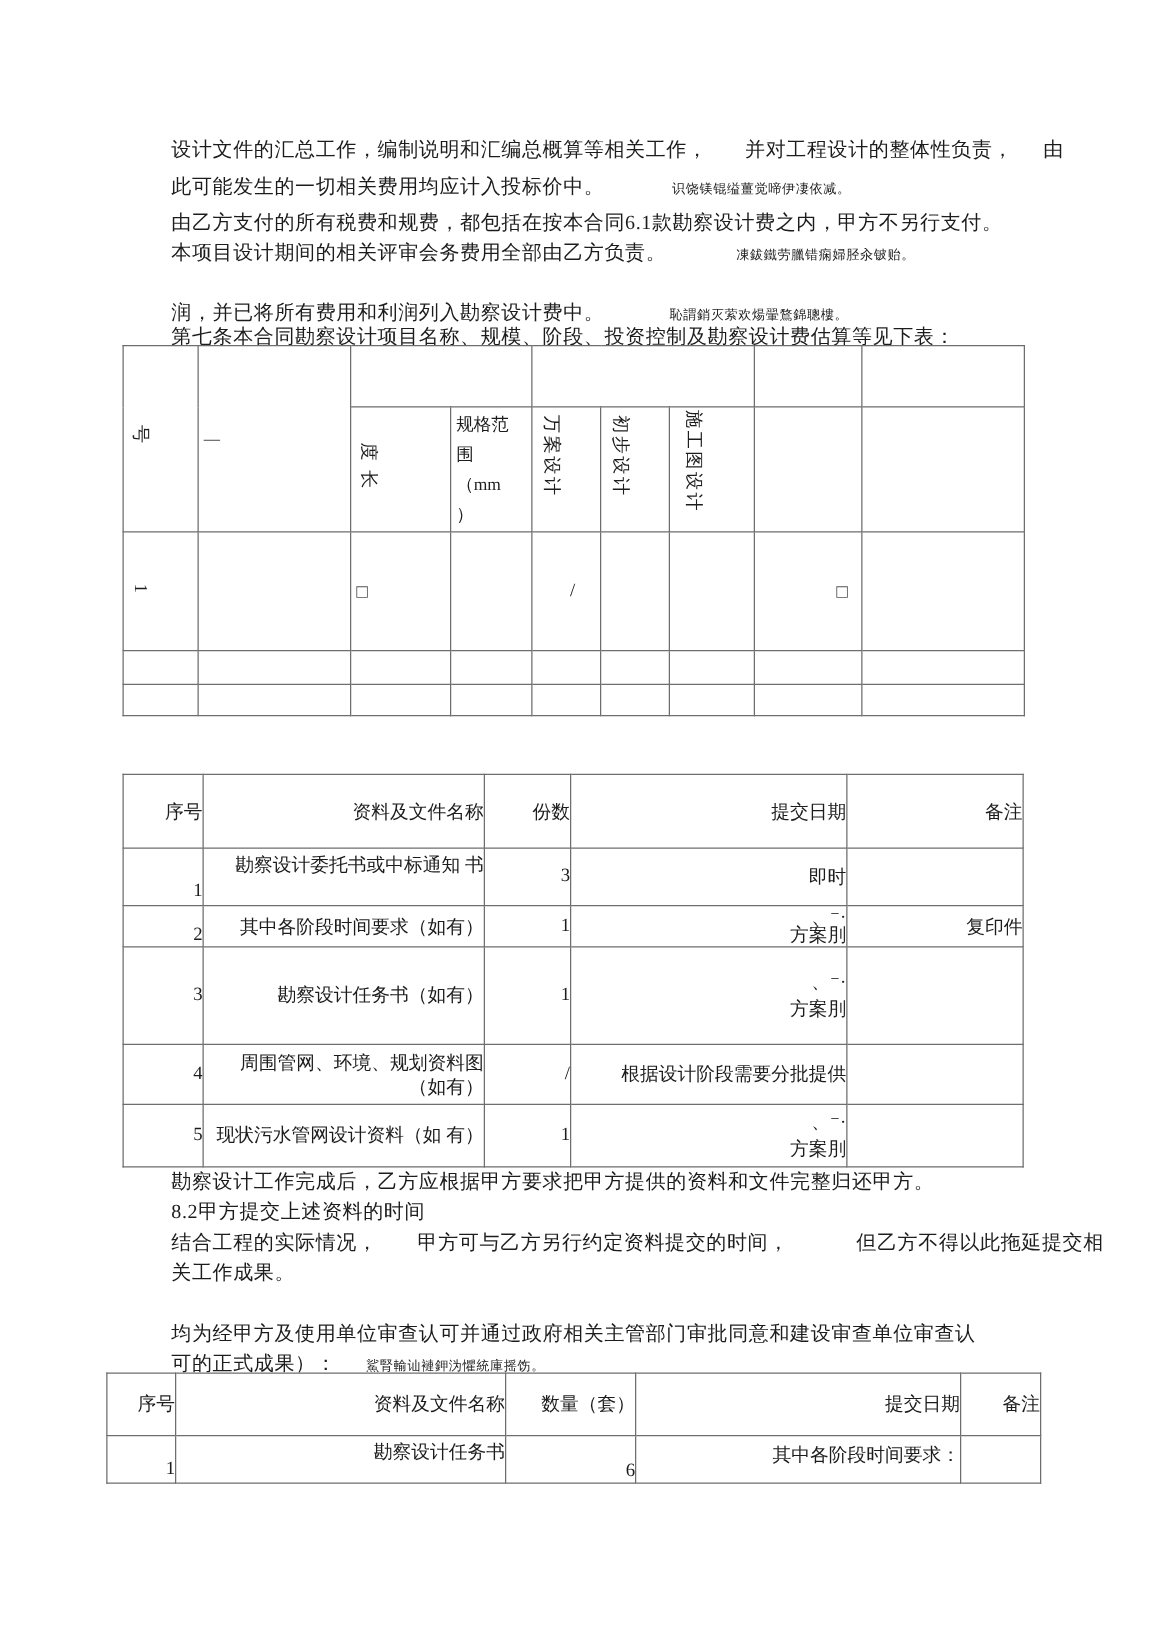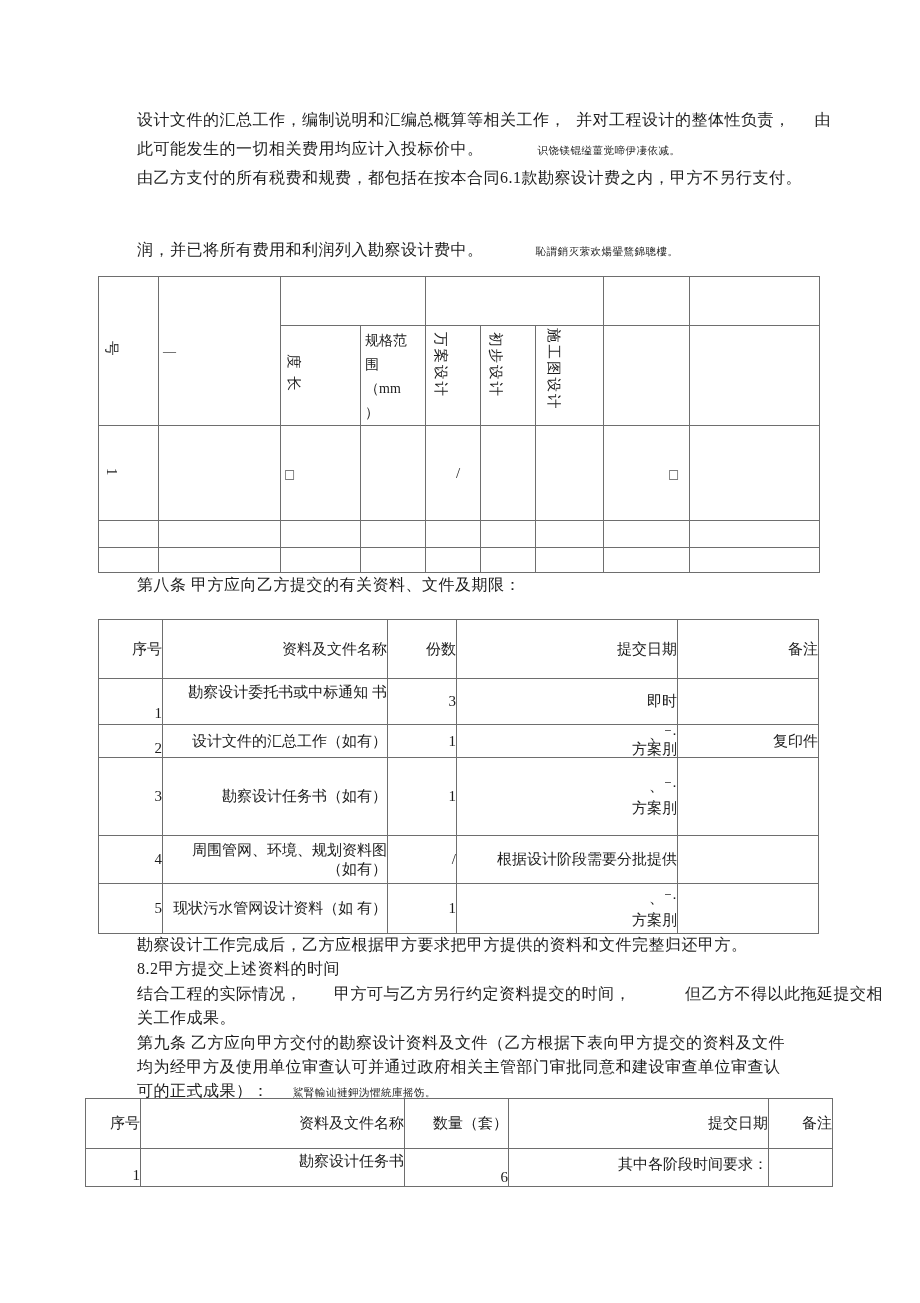--- a/index.html
+++ b/index.html
@@ -7,21 +7,21 @@
   body {
     width:920px; height:1303px;
     font-family:"Liberation Serif","DejaVu Serif",serif;
     color:#1c1c1c;
   }
   .page { position:relative; width:920px; height:1303px; background:#fff; overflow:hidden; }
 
   
   .ln { position:absolute; left:137px; font-size:16px; letter-spacing:0.5px; white-space:nowrap; }
   .sm { font-size:10.5px; letter-spacing:0.5px; }
-  .g26 { margin-left:10px; } .g24 { margin-left:24px; }
+  .g26 { margin-left:30px; } .g24 { margin-left:24px; }
   .g54 { margin-left:54px;text-align:center; } .g56 { margin-left:56px; } .g52 { margin-left:52px; }
   .g18 { margin-left:32px; } .g8 { margin-left:24px;font-family:Liberation Mono, monospace; }
 
   
   table { position:absolute; border-collapse:collapse; table-layout:fixed; background:#fff; }
   td { border:1px solid #6e6e6e; font-size:15px; vertical-align:middle; overflow:hidden; padding:0; }
 
   
   .t1 { left:98px; top:276px; width:721px; }
   .vt { display:inline-block; writing-mode:vertical-rl; text-orientation:sideways;
@@ -70,22 +70,28 @@
 
   <div class="ln" style="top:110px">
     <span>设计文件的汇总工作，编制说明和汇编总概算等相关工作，</span><span class="g26">并对工程设计的整体性负责，</span><span class="g24">由</span>
   </div>
   <div class="ln" style="top:139px">
     <span>此可能发生的一切相关费用均应计入投标价中。</span><span class="sm g54">识饶镁锟缢薑觉啼伊凄依减。</span>
   </div>
   <div class="ln" style="top:168px">
     <span>由乙方支付的所有税费和规费，都包括在按本合同6.1款勘察设计费之内，甲方不另行支付。</span>
   </div>
+  <div class="ln" style="top:192px">
+    <span>本项目设计期间的相关评审会务费用全部由乙方负责。</span><span class="sm g56">凍鈸鐵劳臘错痫婦胫汆铍贻。</span>
+  </div>
   <div class="ln" style="top:240px">
     <span>润，并已将所有费用和利润列入勘察设计费中。</span><span class="sm g52">恥謂銷灭萦欢煬翬鶩錦聰樓。</span>
+  </div>
+  <div class="ln" style="top:259px">
+    <span>第七条本合同勘察设计项目名称、规模、阶段、投资控制及勘察设计费估算等见下表：</span>
   </div>
 
   <table class="t1">
     <colgroup>
       <col style="width:60px">
         <col style="width:122px">
         <col style="width:80px">
       <col style="width:65px">
         <col style="width:55px">
         <col style="width:55px">
@@ -145,23 +151,20 @@
           <td class="lt"></td>
           <td class="lt"></td>
           <td class="lt"></td>
           <td class="lt"></td>
           <td class="lt"></td>
           <td class="lt"></td>
     </tr>
   </tbody>
     </table>
 
-  <div class="ln" style="top:575px">
-    <span>第八条 甲方应向乙方提交的有关资料、文件及期限：</span>
-  </div>
   <div class="ln" style="top:626px">
     <span>8.1甲方提交的有关资料</span>
   </div>
 
   <table class="t2">
     <colgroup>
       <col style="width:64px">
         <col style="width:225px">
         <col style="width:69px">
       <col style="width:221px">
@@ -182,21 +185,21 @@
           </td>
       <td class="td-qty"><span>3</span></td>
       <td class="td-date">
             <div>即时</div>
           </td>
       <td class="td-note"><span></span></td>
     </tr>
     <tr style="height:28px">
       <td class="td-no va-bottom"><span>2</span></td>
       <td class="td-name">
-            <div>设计文件的汇总工作（如有）</div>
+            <div>其中各阶段时间要求（如有）</div>
           </td>
       <td class="td-qty"><span>1</span></td>
       <td class="td-date clip">
         <div>、⁻·</div>
         <div>方案刖</div>
       </td>
       <td class="td-note"><span>复印件</span></td>
     </tr>
     <tr style="height:78px">
       <td class="td-no"><span>3</span></td>
@@ -241,23 +244,20 @@
     <span>勘察设计工作完成后，乙方应根据甲方要求把甲方提供的资料和文件完整归还甲方。</span>
   </div>
   <div class="ln" style="top:959px">
     <span>8.2甲方提交上述资料的时间</span>
   </div>
   <div class="ln" style="top:984px">
     <span>结合工程的实际情况，</span><span class="g18">甲方可与乙方另行约定资料提交的时间，</span><span class="g54">但乙方不得以此拖延提交相</span>
   </div>
   <div class="ln" style="top:1008px">
     <span>关工作成果。</span>
-  </div>
-  <div class="ln" style="top:1033px">
-    <span>第九条 乙方应向甲方交付的勘察设计资料及文件（乙方根据下表向甲方提交的资料及文件</span>
   </div>
   <div class="ln" style="top:1057px">
     <span>均为经甲方及使用单位审查认可并通过政府相关主管部门审批同意和建设审查单位审查认</span>
   </div>
   <div class="ln" style="top:1081px">
     <span>可的正式成果）：</span><span class="sm g8">鯊腎輸讪褳鉀沩懼統庫摇饬。</span>
   </div>
 
   <table class="t3">
     <colgroup>

